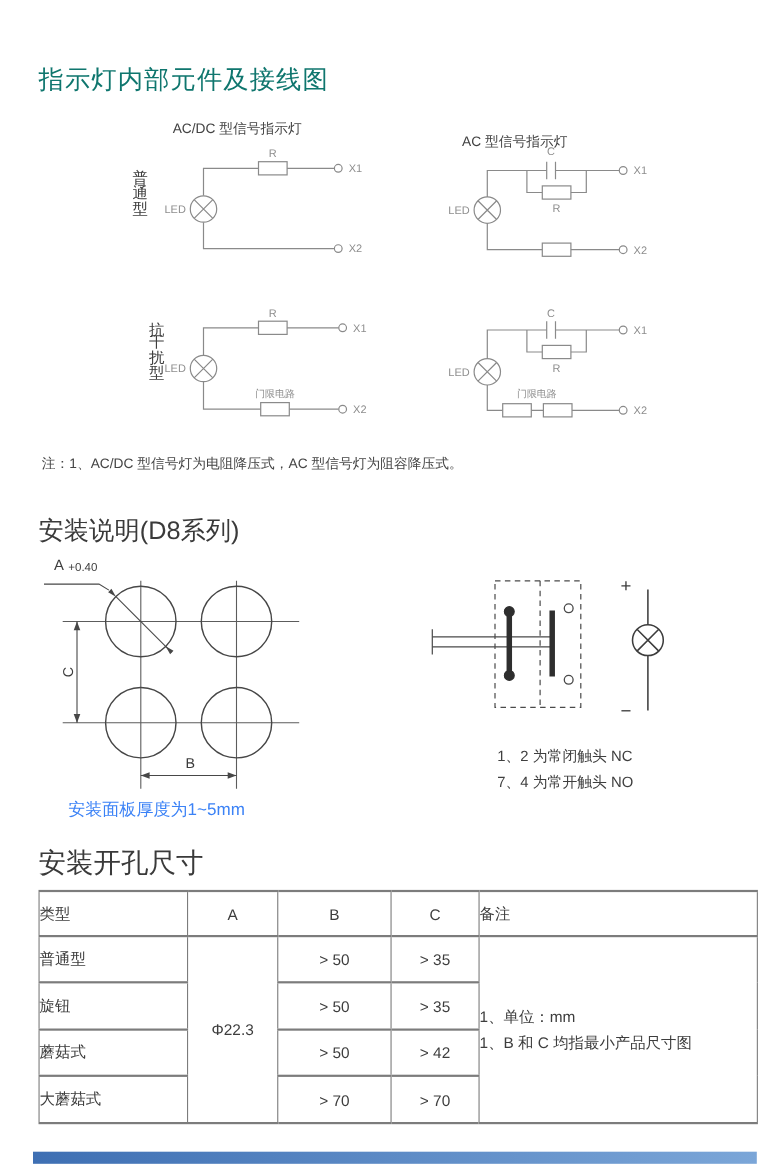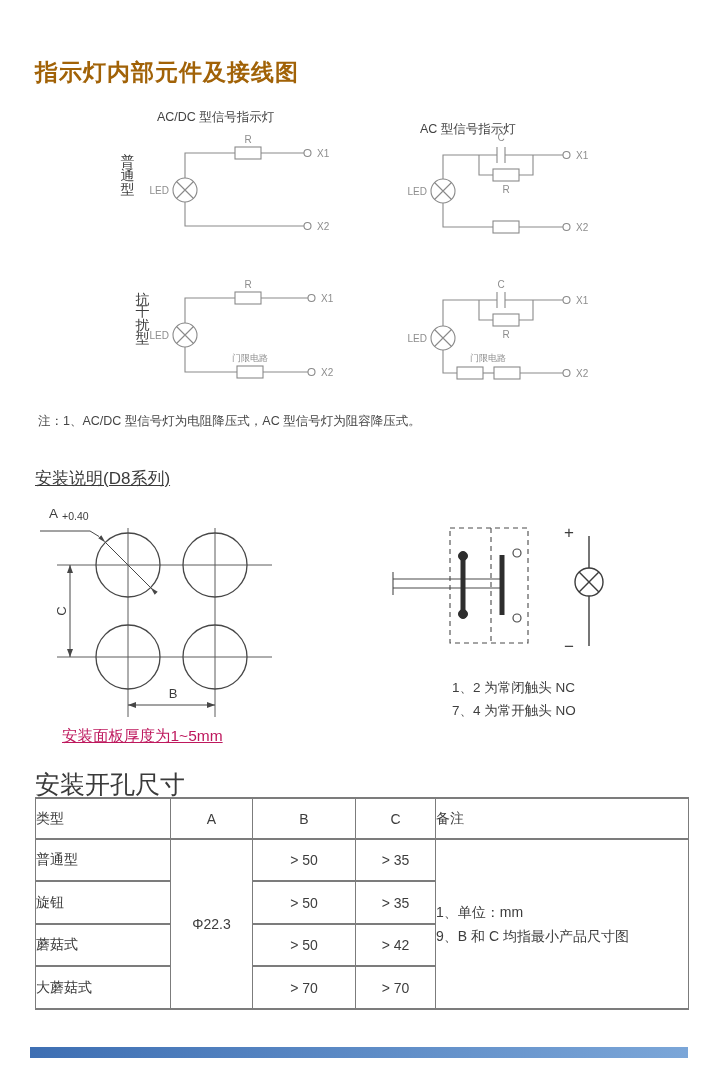--- a/index.html
+++ b/index.html
@@ -1,36 +1,36 @@
 <!DOCTYPE html>
 <html><head>
 <meta charset="utf-8">
 <style>
   html,body{margin:0;padding:0;background:#ffffff;}
   #page{position:relative;width:711px;height:1065px;background:#ffffff;overflow:hidden;
         font-family:"Liberation Sans","DejaVu Sans",sans-serif;color:#3e3e3e;}
   .abs{position:absolute;}
-  .h1{font-size:23px;letter-spacing:1px;color:#a16207;font-weight:bold;}
-  .h2{font-size:17px;color:#3a3a3a;text-decoration:underline;}
+  .h1{font-size:23px;letter-spacing:1px;color:#0f766e;}
+  .h2{font-size:23px;color:#3a3a3a;}
   .h3{font-size:25px;color:#3a3a3a;}
   .colhead{font-size:12.5px;color:#434343;}
   .vlabel{writing-mode:vertical-lr;text-orientation:upright;font-size:14px;color:#3d3d3d;}
   .vlabel.n{letter-spacing:15px;}
   .vlabel.a{letter-spacing:13px;}
   .note{font-size:12.5px;color:#454545;line-height:19px;}
   .smalltxt{font-size:13.5px;color:#3f3f3f;line-height:23px;}
-  .panelnote{font-size:15.5px;color:#be185d;text-decoration:underline;}
+  .panelnote{font-size:15.5px;color:#3b82f6;}
   .tol{display:flex;align-items:flex-end;gap:4px;}
   .tol .a{font-size:13.5px;color:#3d3d3d;}
   .tol .stack{display:flex;flex-direction:row;font-size:10.5px;line-height:10px;color:#3d3d3d;}
   svg text{font-family:"Liberation Sans","DejaVu Sans",sans-serif;}
   .ctext{fill:#8d8d8d;font-size:10px;}
   .cthresh{fill:#8d8d8d;font-size:9px;}
   .dtext{fill:#3c3c3c;font-size:13px;}
-  table.dim{border-collapse:collapse;table-layout:fixed;width:653px;}
+  table.dim{border-collapse:collapse;table-layout:fixed;width:653px;margin-top:12px;}
   table.dim td{border-left:1px solid #7c7c7c;border-right:1px solid #7c7c7c;
                border-top:2px solid #7c7c7c;border-bottom:2px solid #7c7c7c;
                font-size:14px;color:#3d3d3d;padding:0;}
   table.dim{border-top:2px solid #7c7c7c;border-bottom:2px solid #7c7c7c;
             border-left:1px solid #7c7c7c;border-right:1px solid #7c7c7c;}
   td.cl{text-align:left;padding-left:22px;}
   td.cc{text-align:center;}
   td.remark{vertical-align:middle;padding-left:14px;padding-right:28px;line-height:24px;padding-top:18px;}
   #footer-bar{position:absolute;left:30px;top:1047px;width:658px;height:11px;}
 </style>
@@ -238,21 +238,21 @@
         <td class="cc">C</td>
         <td class="cl">备注</td>
       </tr>
       <tr style="height:42px">
         <td class="cl">普通型</td>
         <td class="cc" rowspan="4">Φ22.3</td>
         <td class="cc">&gt; 50</td>
         <td class="cc">&gt; 35</td>
         <td class="remark" rowspan="4">
           <div>1、单位：mm</div>
-          <div style="width:218px;">9、B 和 C 均指最小产品尺寸图</div>
+          <div style="width:218px;">1、B 和 C 均指最小产品尺寸图</div>
         </td>
       </tr>
       <tr style="height:43px">
         <td class="cl">旋钮</td>
         <td class="cc">&gt; 50</td>
         <td class="cc">&gt; 35</td>
       </tr>
       <tr style="height:42px">
         <td class="cl">蘑菇式</td>
         <td class="cc">&gt; 50</td>

